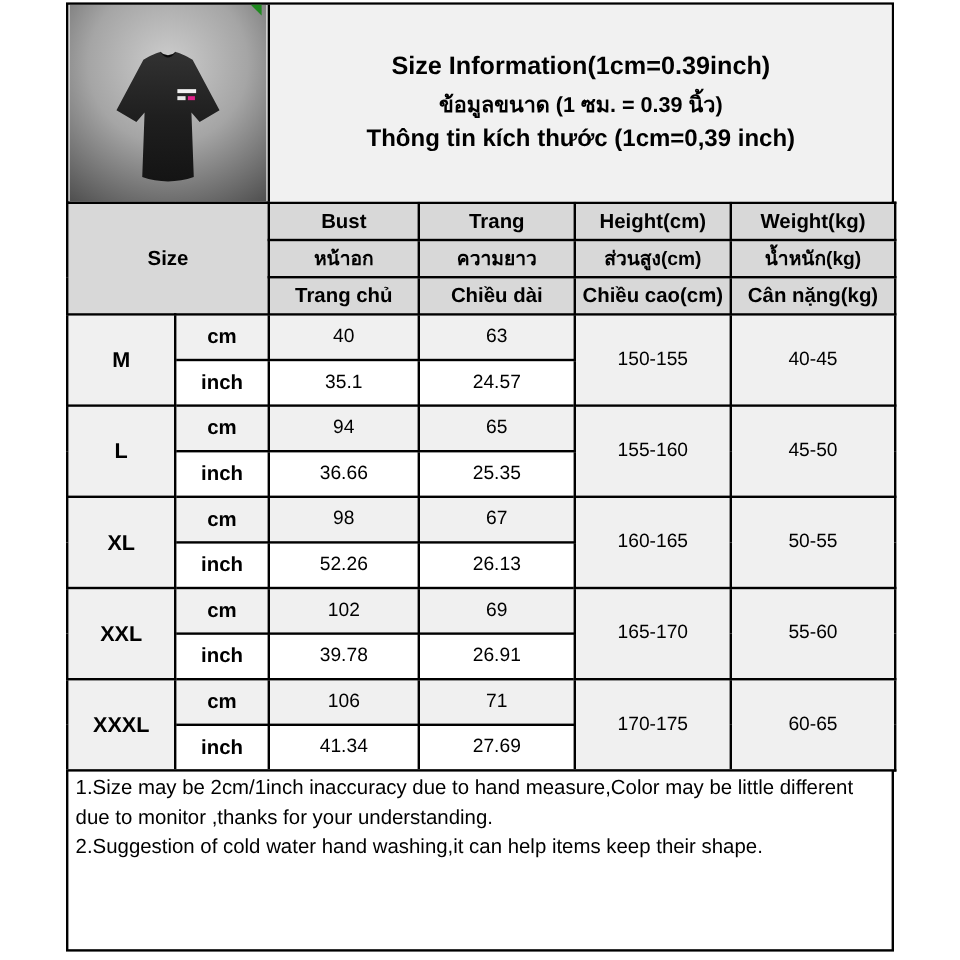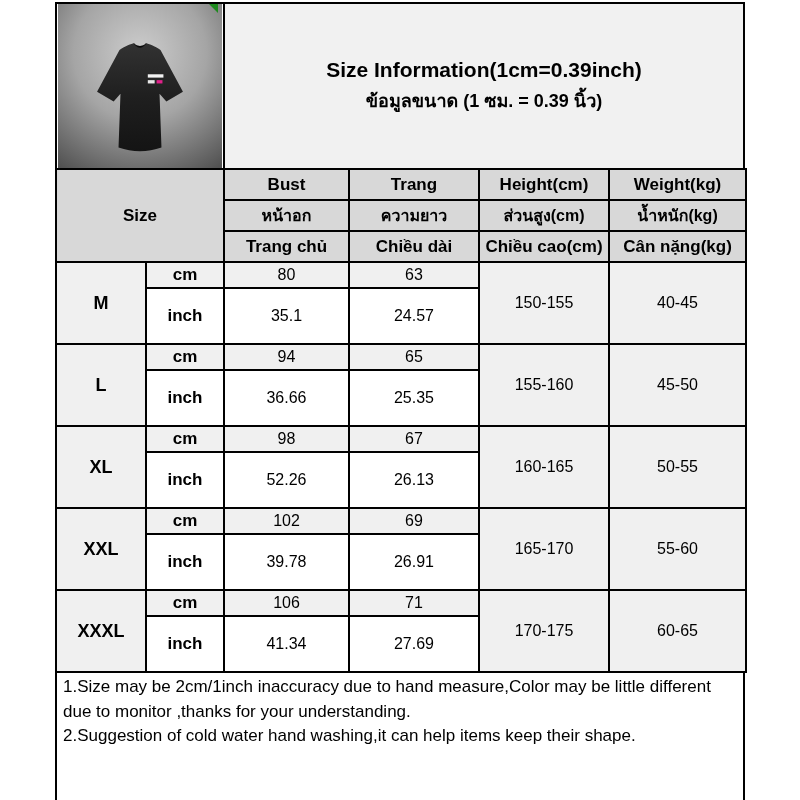--- a/index.html
+++ b/index.html
@@ -31,22 +31,22 @@
     border-top:9px solid var(--green-marker);border-left:9px solid transparent;}
 
   
   table{width:690px;border-collapse:collapse;table-layout:fixed;margin-top:-2px;}
   td{border:2px solid var(--border);text-align:center;vertical-align:middle;
     font-size:16px;overflow:hidden;white-space:nowrap;}
   tr.hdr td{height:31px;background:var(--header-bg);font-weight:bold;font-size:17px;}
   tr.hdr td.th-lang{font-size:16px;}
   td.size-big{background:var(--size-bg);font-size:30px;font-weight:bold;}
   td.size-label{background:var(--size-bg);font-size:18px;font-weight:bold;}
-  tr.r-cm td{height:26px;background:var(--row-cm-bg);}
-  tr.r-inch td{height:56px;background:var(--row-inch-bg);}
+  tr.r-cm td{height:38px;background:var(--row-cm-bg);}
+  tr.r-inch td{height:38px;background:var(--row-inch-bg);}
   td.unit{font-weight:bold;font-size:17px;}
   td.range{background:var(--row-cm-bg);}
 
   
   .attention{width:690px;height:152px;border:2px solid var(--border);margin-top:-2px;
     padding:2px 8px 0 6px;font-size:17px;line-height:24.5px;background:#ffffff;}
 </style>
 </head>
 <body>
 
@@ -73,20 +73,21 @@
              L64,92 L57,100 L40,90 Z"></path>
         <path fill="#0a0a0a" d="M77.5,40.5 Q84,49.5 90.5,40.5 Q84,45.5 77.5,40.5 Z"></path>
         <rect x="92" y="72" width="16" height="3.4" fill="#f2f2f2"></rect>
         <rect x="92" y="78" width="7" height="3.4" fill="#e8e8e8"></rect>
         <rect x="101" y="78" width="6" height="3.4" fill="var(--logo-pink)"></rect>
       </svg>
     </div>
     <div class="title-cell">
       <div class="title-en">Size Information(1cm=0.39inch)</div>
       <div class="title-th">ข้อมูลขนาด (1 ซม. = 0.39 นิ้ว)</div>
+      <div class="title-vi">Thông tin kích thước (1cm=0,39 inch)</div>
     </div>
     <div class="green-marker"></div>
   </div>
 
   <table>
     <colgroup>
       <col style="width:90px">
         <col style="width:78px">
         <col style="width:125px">
       <col style="width:130px">
@@ -110,21 +111,21 @@
     <tr class="hdr">
       <td>Trang chủ</td>
       <td>Chiều dài</td>
       <td>Chiều cao(cm)</td>
       <td>Cân nặng(kg)</td>
     </tr>
 
     <tr class="r-cm">
       <td class="size-label" rowspan="2">M</td>
       <td class="unit">cm</td>
-      <td>80</td>
+      <td>40</td>
       <td>63</td>
       <td class="range" rowspan="2">150-155</td>
       <td class="range" rowspan="2">40-45</td>
     </tr>
     <tr class="r-inch">
       <td class="unit">inch</td>
       <td>35.1</td>
       <td>24.57</td>
     </tr>
 

